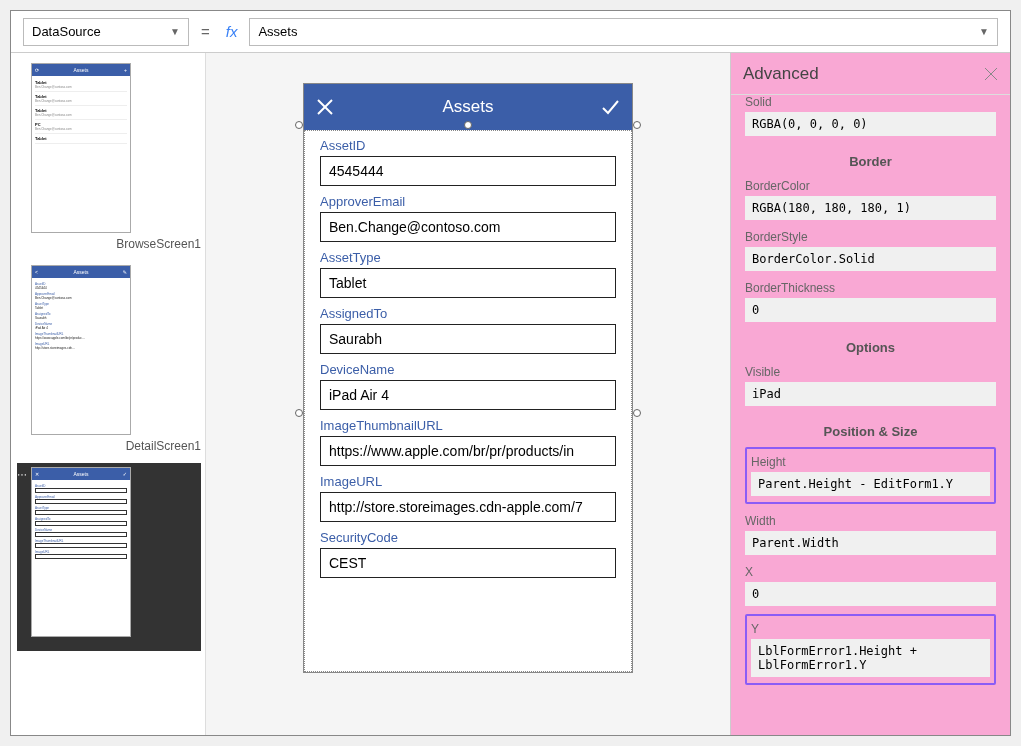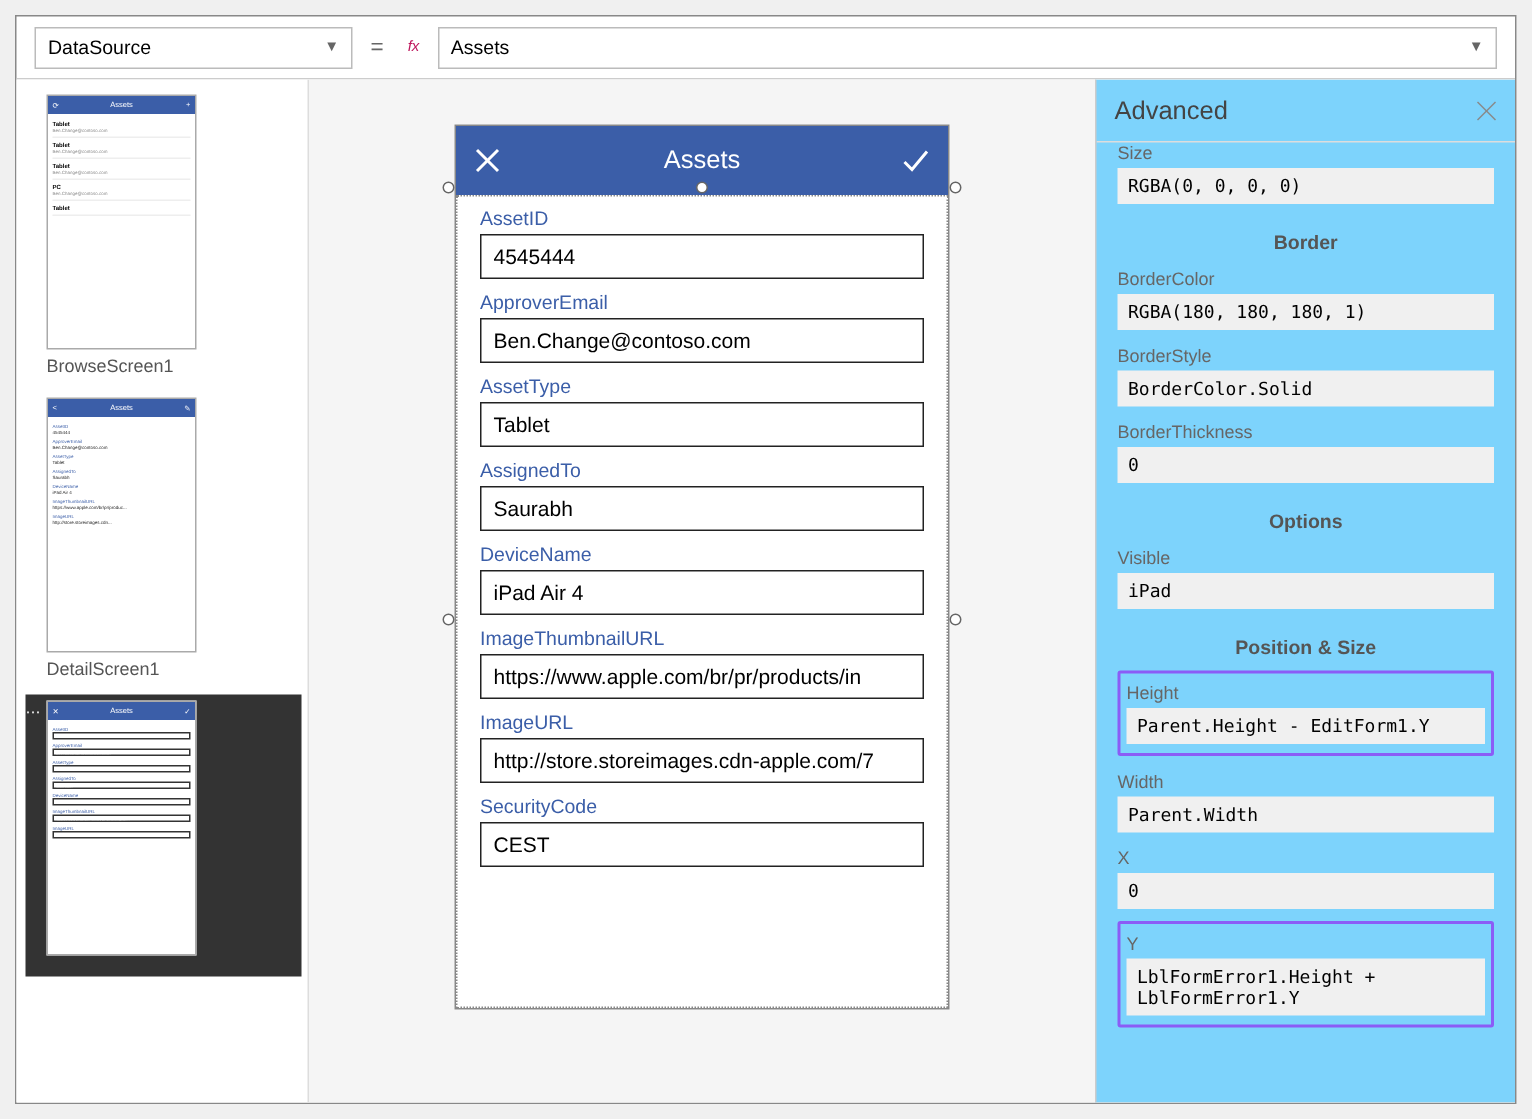--- a/index.html
+++ b/index.html
@@ -20,34 +20,34 @@
   
   .formula-bar {
     display: flex;
     align-items: center;
     padding: 6px 12px;
     border-bottom: 1px solid #ccc;
     gap: 8px;
     height: 42px;
   }
   .prop-select {
-    width: 212px;
+    width: 166px;
     height: 28px;
     border: 1px solid #bbb;
     background: #fff;
     display: flex;
     align-items: center;
     justify-content: space-between;
     padding: 0 8px;
     font-size: 13px;
     cursor: pointer;
   }
   .prop-select .chev { font-size: 10px; color: #666; }
   .equals { font-size: 15px; color: #666; padding: 0 4px; }
-  .fx { font-style: italic; font-size: 10px; color: #be185d; padding: 0 4px; }
+  .fx { font-style: italic; font-size: 15px; color: #3b82f6; padding: 0 4px; }
   .formula-input {
     flex: 1;
     height: 28px;
     border: 1px solid #bbb;
     padding: 0 8px;
     font-size: 13px;
     display: flex;
     align-items: center;
     justify-content: space-between;
   }
@@ -88,21 +88,21 @@
   .screen-thumb.selected .dots { color: #fff; }
   .thumb-frame {
     width: 100px;
     height: 170px;
     background: #fff;
     border: 1px solid #aaa;
     margin-bottom: 4px;
     position: relative;
     overflow: hidden;
   }
-  .thumb-label { font-size: 12px; color: #555; }
+  .thumb-label { font-size: 12px; color: #555; text-align: right; }
   .screen-thumb.selected .thumb-label { color: #fff; }
 
   
   .thumb-header {
     background: #3b5ea8;
     height: 12px;
     color: #fff;
     font-size: 5px;
     display: flex;
     align-items: center;
@@ -186,21 +186,21 @@
     width: 100%;
     display: flex;
     align-items: center;
     overflow: hidden;
     white-space: nowrap;
   }
 
   
   .right-panel {
     width: 280px;
-    background: #7dd3fc;
+    background: #f9a8d4;
     border-left: 1px solid #ccc;
     overflow: hidden;
     position: relative;
   }
   .panel-hdr {
     height: 42px;
     display: flex;
     align-items: center;
     justify-content: space-between;
     padding: 0 12px;
@@ -426,21 +426,21 @@
         <span>Advanced</span>
         <span class="close">
           <svg width="14" height="14" viewBox="0 0 14 14" fill="none" stroke="#888" stroke-width="1">
               <line x1="1" y1="1" x2="13" y2="13"></line>
               <line x1="13" y1="1" x2="1" y2="13"></line>
             </svg>
         </span>
       </div>
       <div class="panel-body">
 
-        <div class="prop-label" style="margin-top:0;">Size</div>
+        <div class="prop-label" style="margin-top:0;">Solid</div>
         <div class="prop-value">RGBA(0, 0, 0, 0)</div>
 
         <div class="section-title">Border</div>
 
         <div class="prop-label">BorderColor</div>
         <div class="prop-value">RGBA(180, 180, 180, 1)</div>
 
         <div class="prop-label">BorderStyle</div>
         <div class="prop-value">BorderColor.Solid</div>
 

